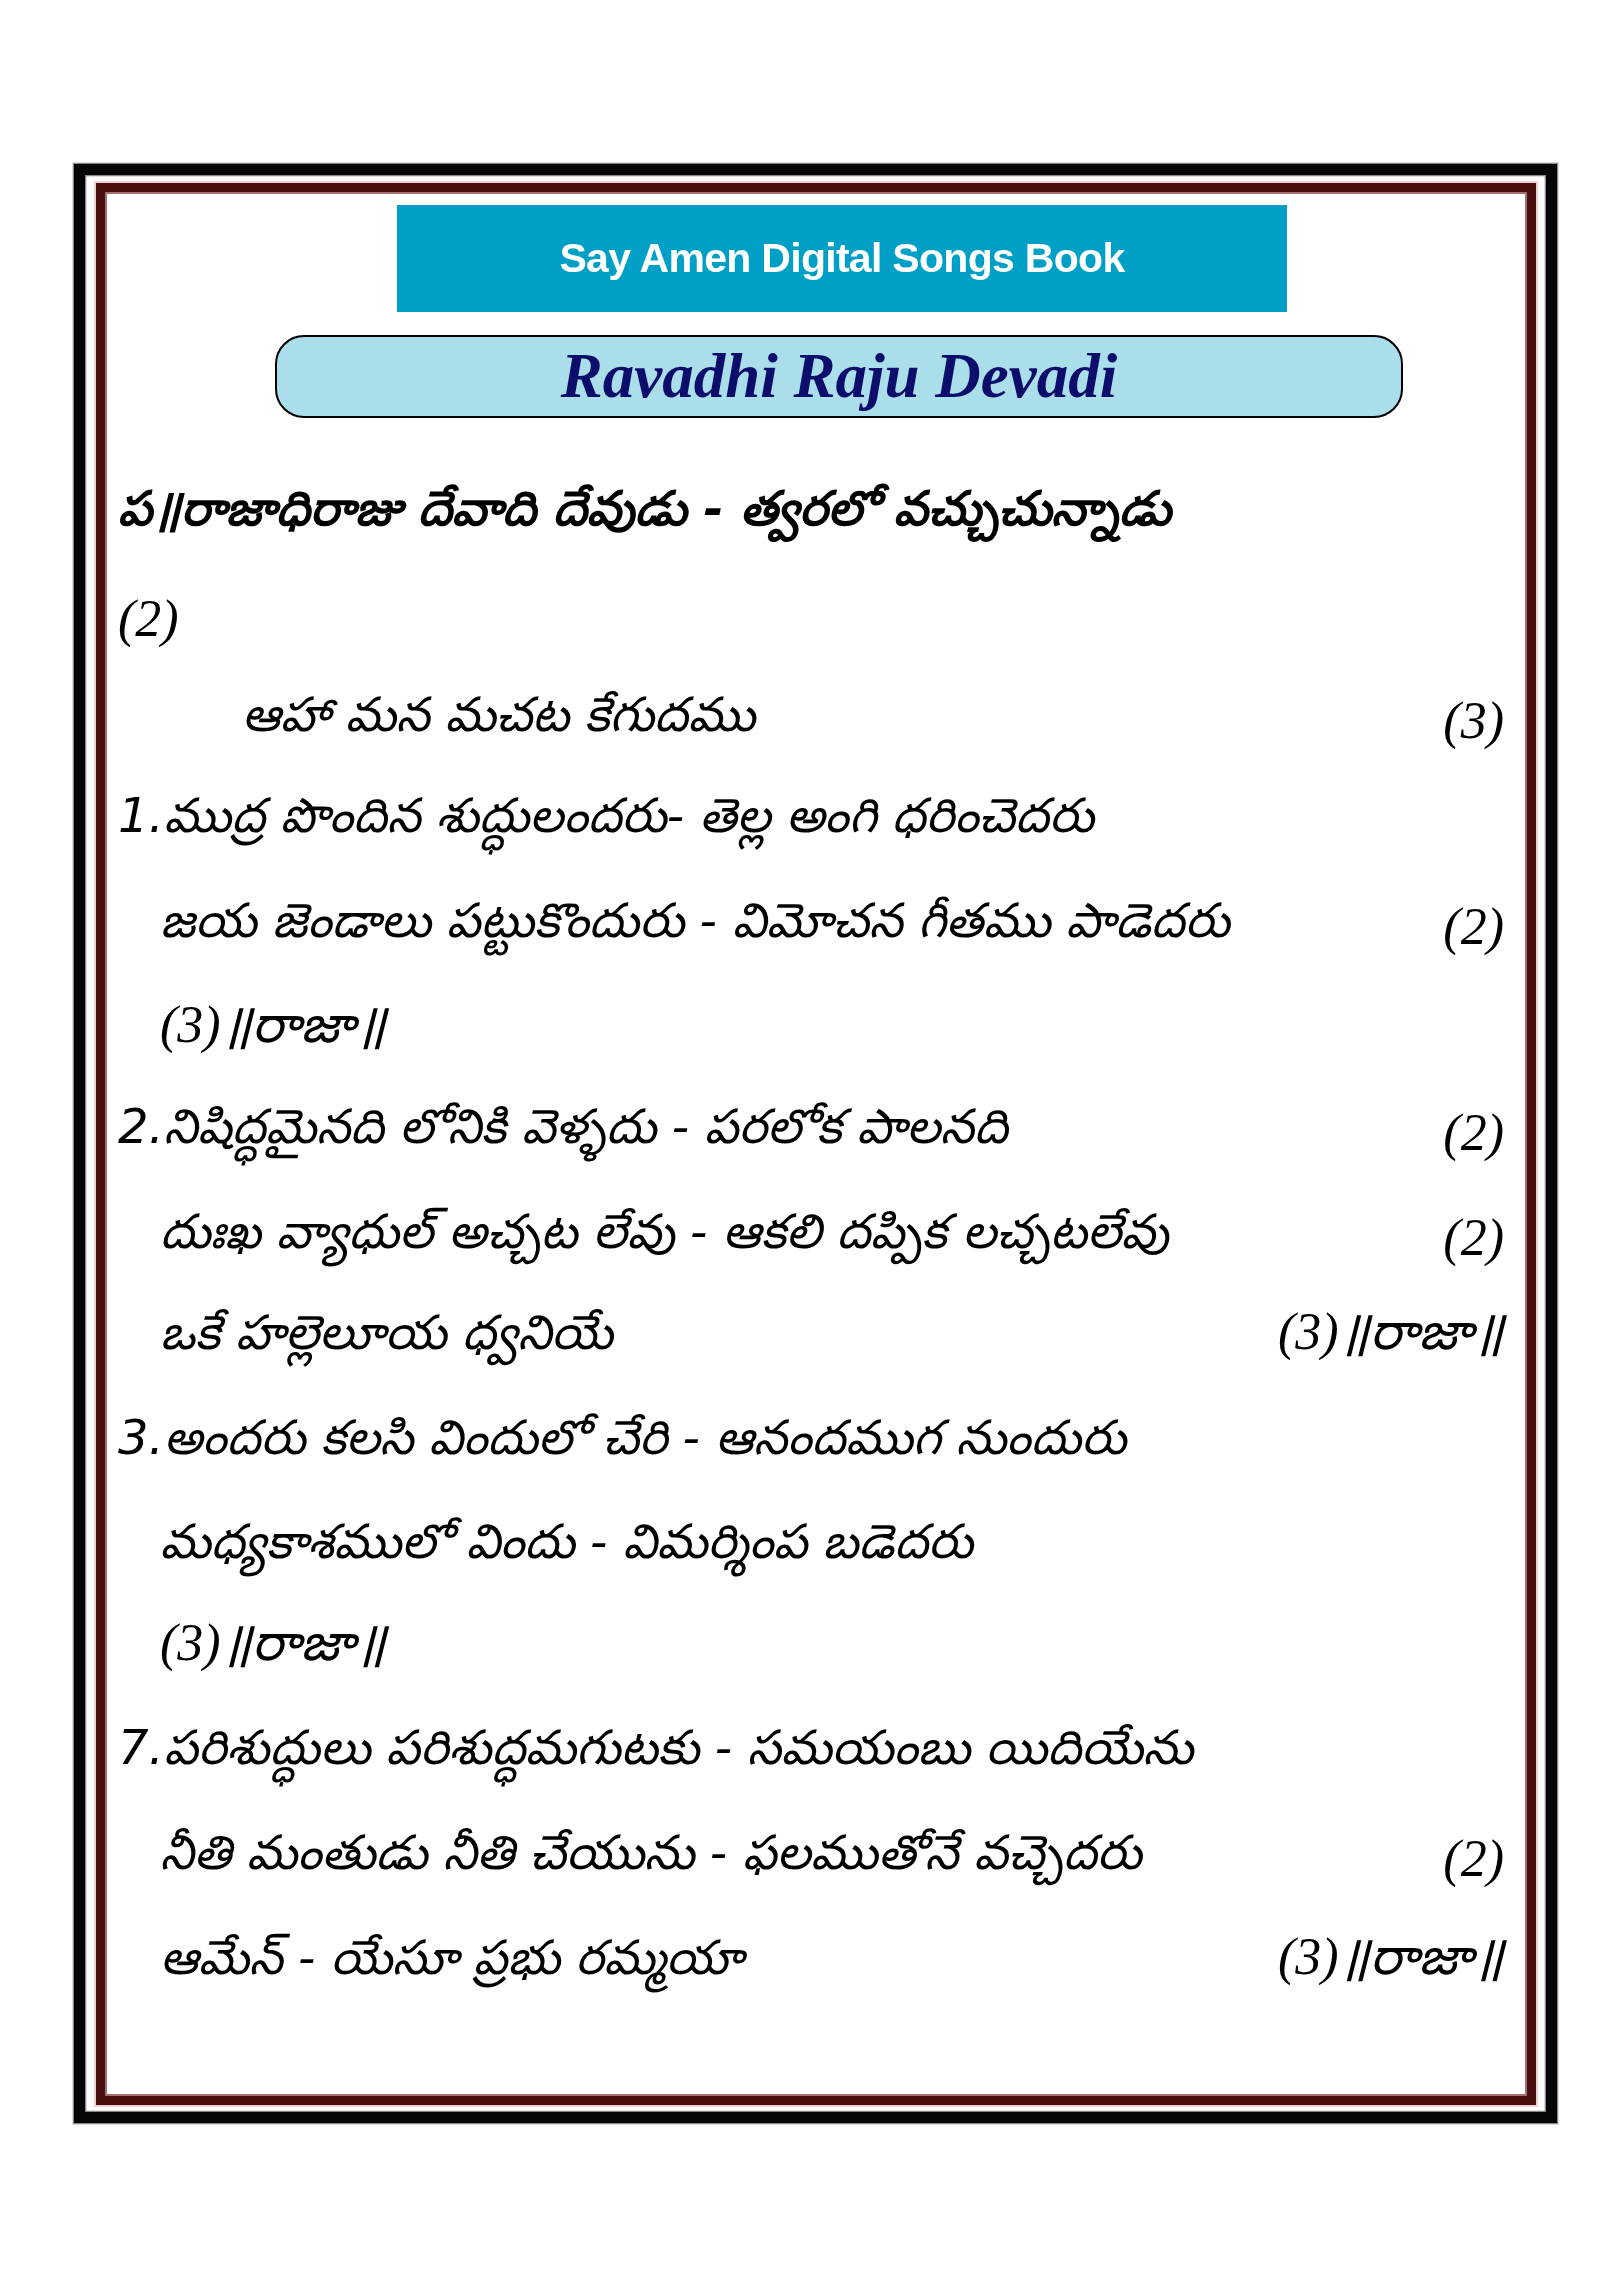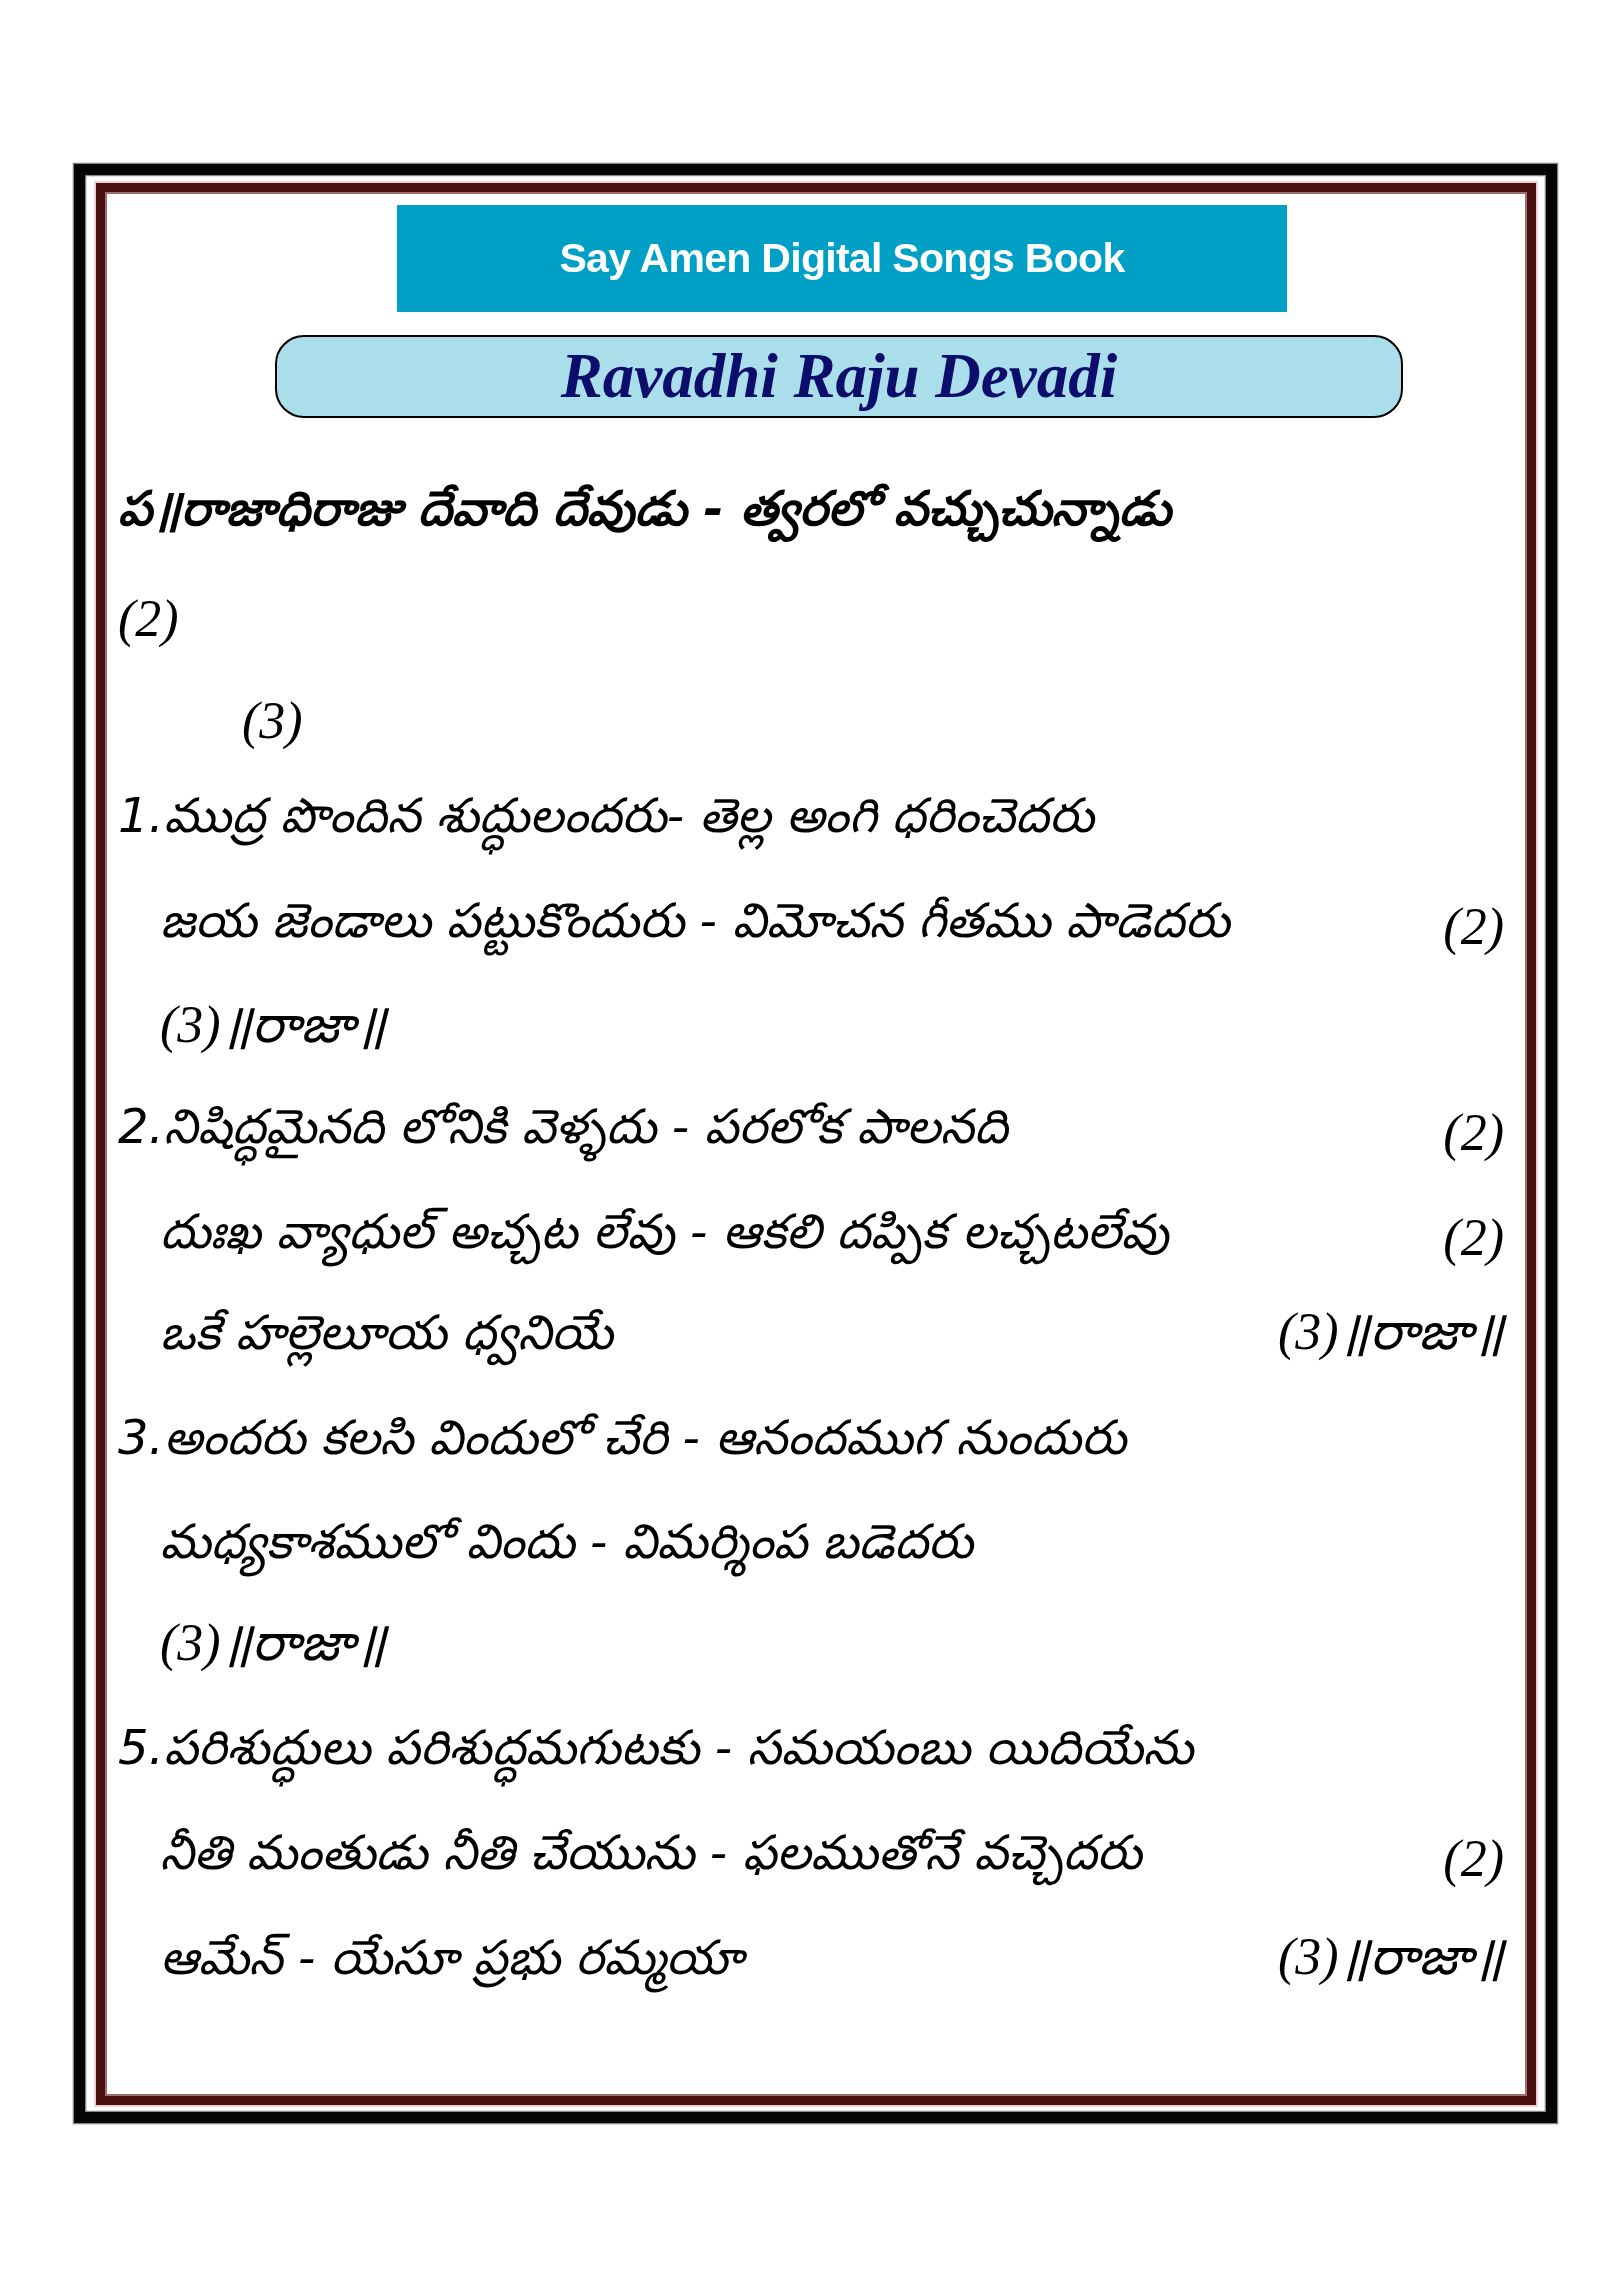--- a/index.html
+++ b/index.html
@@ -44,20 +44,21 @@
 </div>
 
 <div class="line bold" style="top:468px;">
   <span class="text">ప॥రాజాధిరాజు దేవాది దేవుడు  - త్వరలో వచ్చుచున్నాడు</span>
 </div>
 
 <div class="line" style="top:572px;">
   <span class="repeat">(2)</span>
 </div>
 <div class="line indent2" style="top:674px;">
+  <span class="text">ఆహా మన మచట కేగుదము</span>
   <span class="repeat">(3)</span>
 </div>
 
 <div class="line" style="top:775px;">
   <span class="text">1.ముద్ర పొందిన శుద్ధులందరు- తెల్ల అంగి ధరించెదరు</span>
   <span class="repeat"></span>
 </div>
 <div class="line indent1" style="top:880px;">
   <span class="text">జయ జెండాలు పట్టుకొందురు  - విమోచన గీతము పాడెదరు</span>
   <span class="repeat">(2)</span>
@@ -85,21 +86,21 @@
 </div>
 <div class="line indent1" style="top:1501px;">
   <span class="text">మధ్యకాశములో విందు   - విమర్శింప బడెదరు</span>
   <span class="repeat"></span>
 </div>
 <div class="line indent1" style="top:1603px;">
   <span class="repeat">(3)॥రాజా॥</span>
 </div>
 
 <div class="line" style="top:1707px;">
-  <span class="text">5.పరిశుద్ధులు పరిశుద్ధమగుటకు  - సమయంబు యిదియేను</span>
+  <span class="text">7.పరిశుద్ధులు పరిశుద్ధమగుటకు  - సమయంబు యిదియేను</span>
   <span class="repeat"></span>
 </div>
 <div class="line indent1" style="top:1812px;">
   <span class="text">నీతి మంతుడు నీతి చేయును   - ఫలముతోనే వచ్చెదరు</span>
   <span class="repeat">(2)</span>
 </div>
 <div class="line indent1" style="top:1917px;">
   <span class="text">ఆమేన్ - యేసూ ప్రభు రమ్మయా</span>
   <span class="repeat">(3)॥రాజా॥</span>
 </div>

